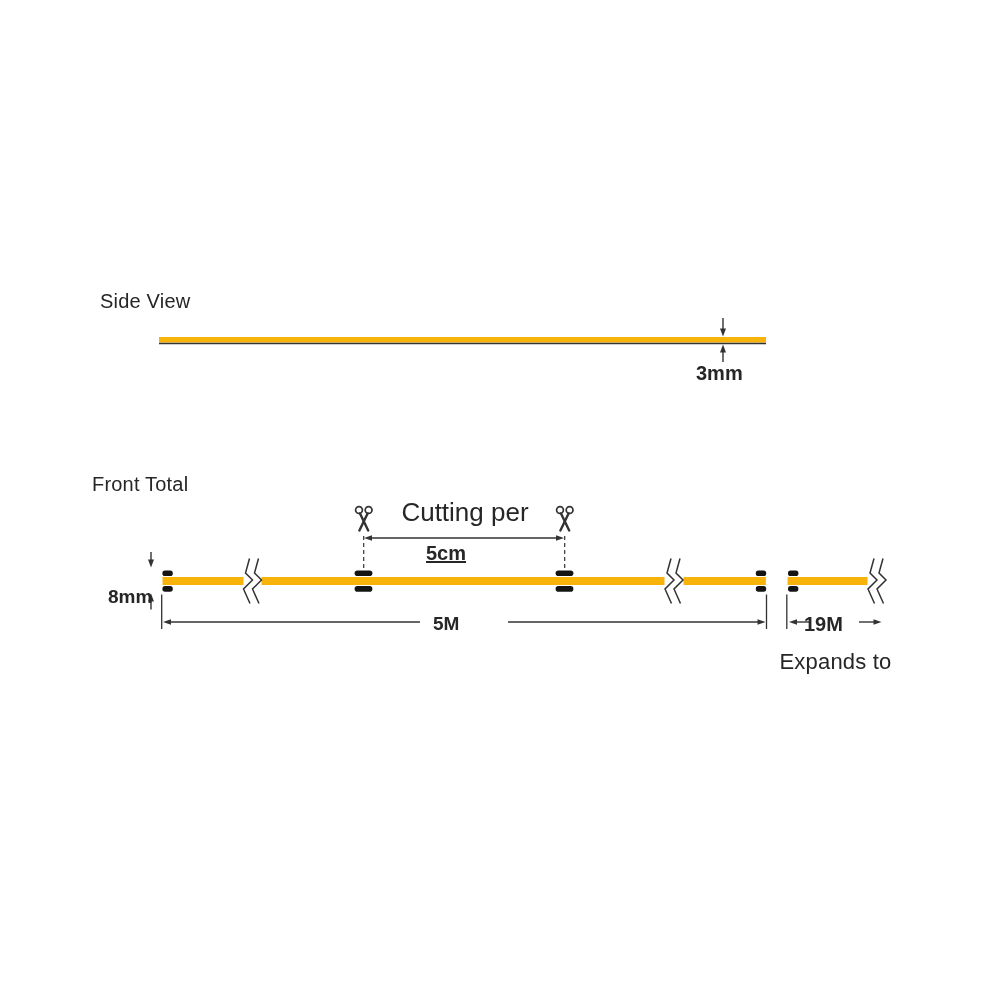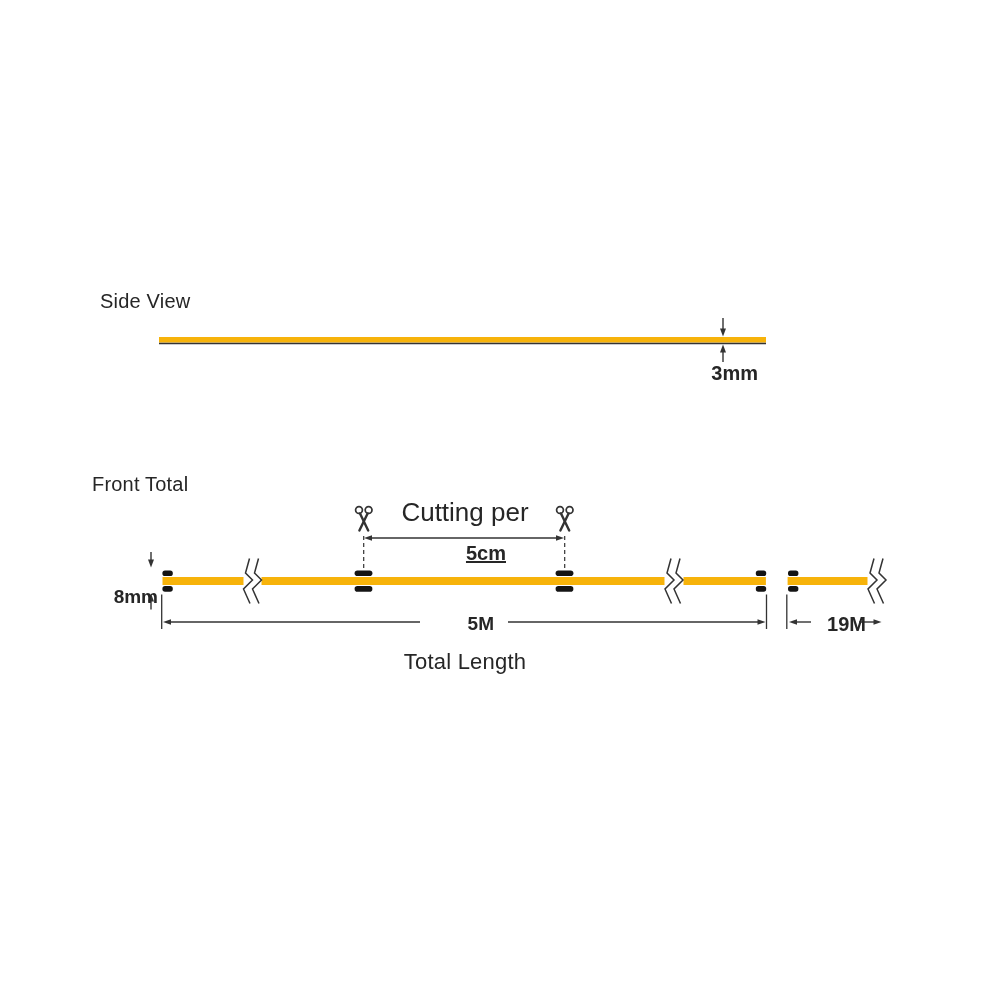--- a/index.html
+++ b/index.html
@@ -10,21 +10,21 @@
     --background:#FFFFFF;
   }
   html,body{margin:0;padding:0;background:var(--background);}
   .canvas{
     position:relative;width:1000px;height:1000px;background:var(--background);
     font-family:"Liberation Sans",sans-serif;color:var(--text-dark);overflow:hidden;
   }
   .art{position:absolute;left:0;top:0;width:1000px;height:1000px;}
   .lbl{position:absolute;white-space:nowrap;color:var(--text-dark);}
   .view-title{font-size:20px;letter-spacing:0.2px;}
-  .dim{font-weight:bold;text-align:right;}
+  .dim{font-weight:bold;text-align:left;}
   .caption{font-size:22px;text-align:center;letter-spacing:0.2px;}
   .stroke-dark{stroke:var(--line-dark);fill:none;}
   .fill-dark{fill:var(--line-dark);stroke:none;}
   .fill-yellow{fill:var(--strip-yellow);stroke:none;}
   .fill-pad{fill:var(--pad-black);stroke:none;}
   .fill-white{fill:var(--background);stroke:none;}
 </style>
 </head>
 <body>
 
@@ -131,17 +131,17 @@
 
   <div class="lbl view-title" style="left:100px;top:290px;">Side View</div>
   <div class="lbl dim" style="left:696px;top:362px;width:62px;font-size:20px;">3mm</div>
 
   <div class="lbl view-title" style="left:92px;top:473px;">Front Total</div>
   <div class="lbl" style="left:385px;top:497px;width:160px;font-size:26px;text-align:center;">Cutting per</div>
   <div class="lbl dim" style="left:426px;top:542px;width:80px;font-size:20px;text-decoration:underline;">5cm</div>
   <div class="lbl dim" style="left:108px;top:586px;width:50px;font-size:19px;">8mm</div>
 
   <div class="lbl dim" style="left:433px;top:613px;width:61px;font-size:19px;">5M</div>
-  <div class="lbl caption" style="left:355px;top:649px;width:220px;">Total Length</div>
 
   <div class="lbl dim" style="left:804px;top:613px;width:62px;font-size:20px;">19M</div>
+  <div class="lbl caption" style="left:745px;top:649px;width:181px;">Expands to</div>
 
 </div>
 
 </body></html>

